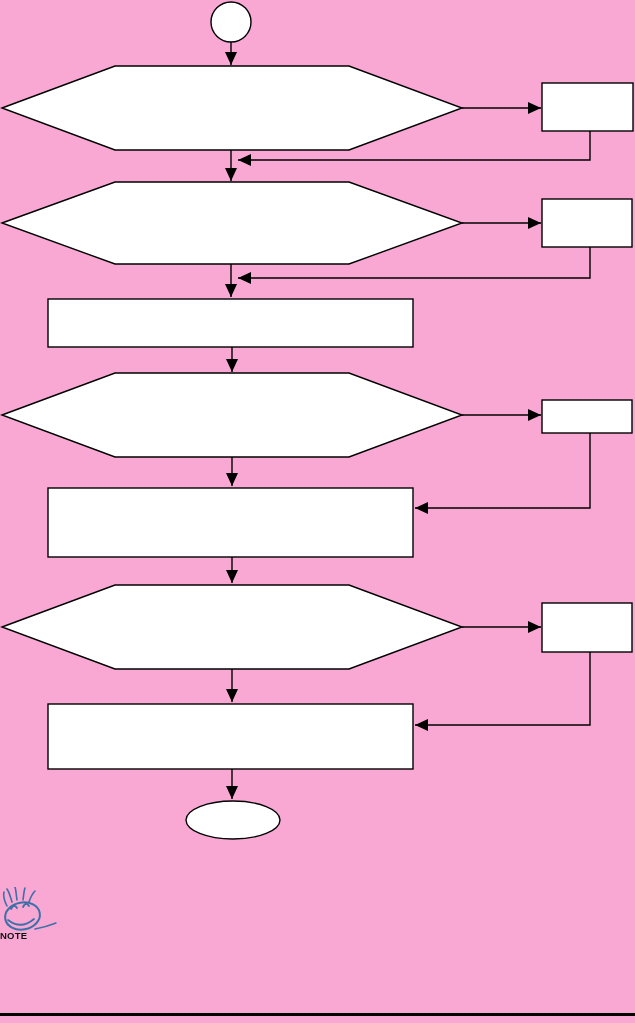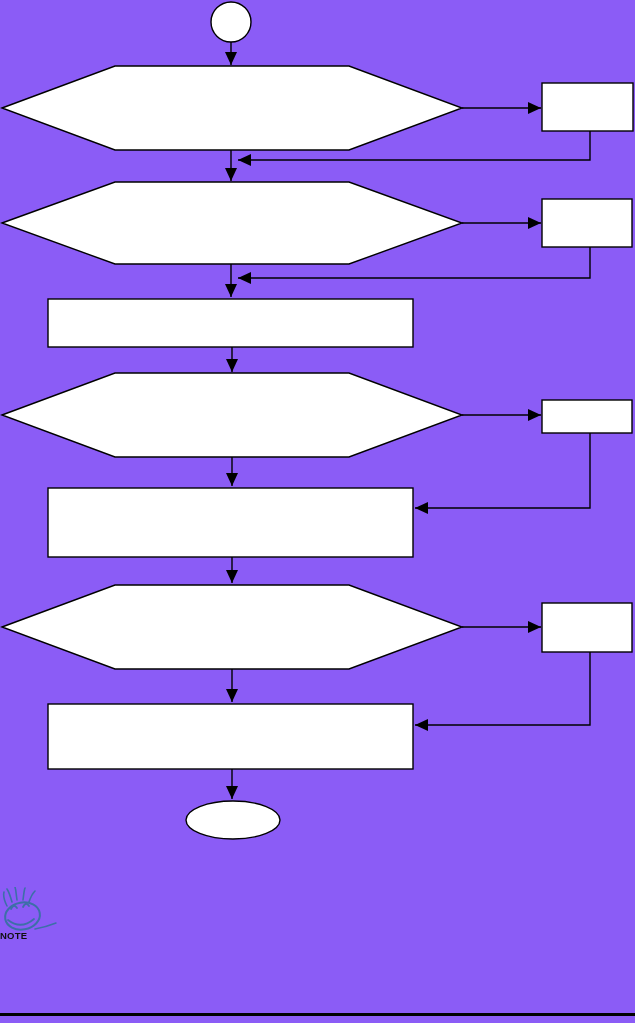--- a/index.html
+++ b/index.html
@@ -20,21 +20,21 @@
     font-family: "Liberation Sans", sans-serif;
   }
   .footer-rule {
     position: absolute; left: 0; top: 1013px;
     width: 635px; height: 3px;
   }
 </style>
 </head>
 <body>
 
-<div class="page" style="background: #8b5cf6;">
+<div class="page" style="background: #f9a8d4;">
 
   <svg class="flowchart-svg" width="635" height="1023" viewBox="0 0 635 1023">
     <defs>
       <marker id="arrowhead" markerUnits="userSpaceOnUse" markerWidth="14" markerHeight="13" refX="13" refY="6" orient="auto">
         <path id="arrowhead-path" d="M0,0 L13,6 L0,12 Z" fill="#000000"></path>
       </marker>
     </defs>
     <g id="connector-layer">
         <polyline points="231,42 231,65" fill="none" stroke="#000000" stroke-width="1.4" marker-end="url(#arrowhead)"></polyline>
         <polyline points="462,108 541,108" fill="none" stroke="#000000" stroke-width="1.4" marker-end="url(#arrowhead)"></polyline>

